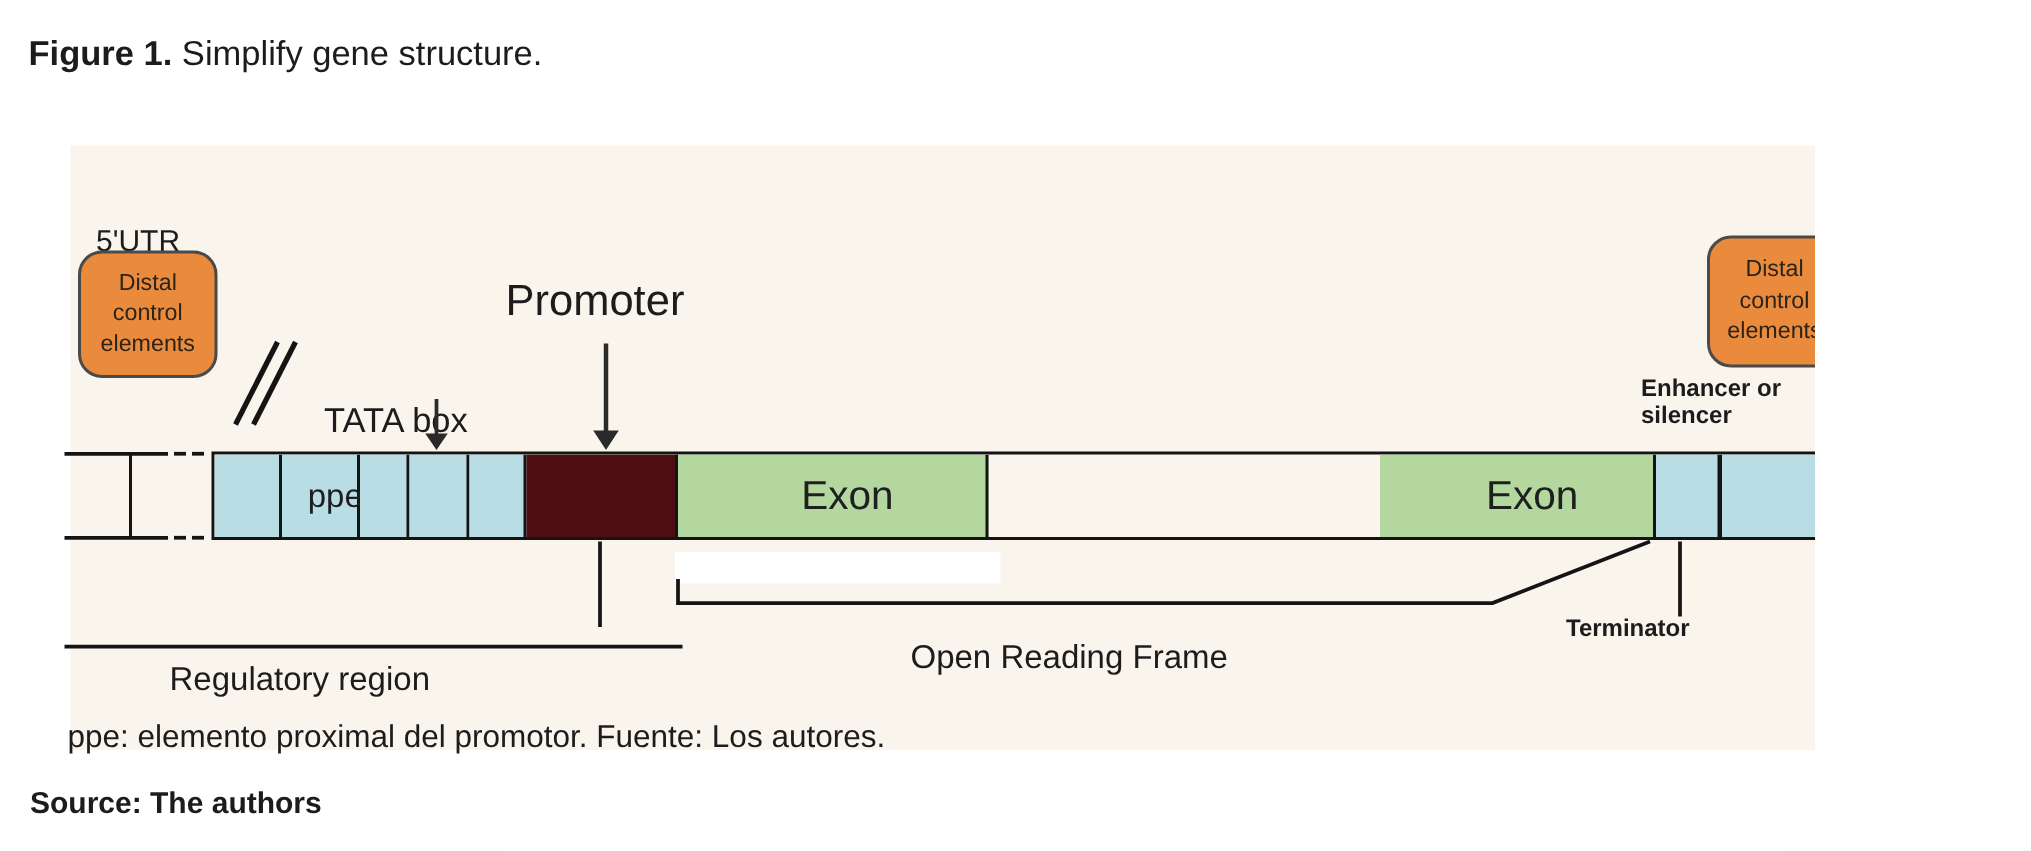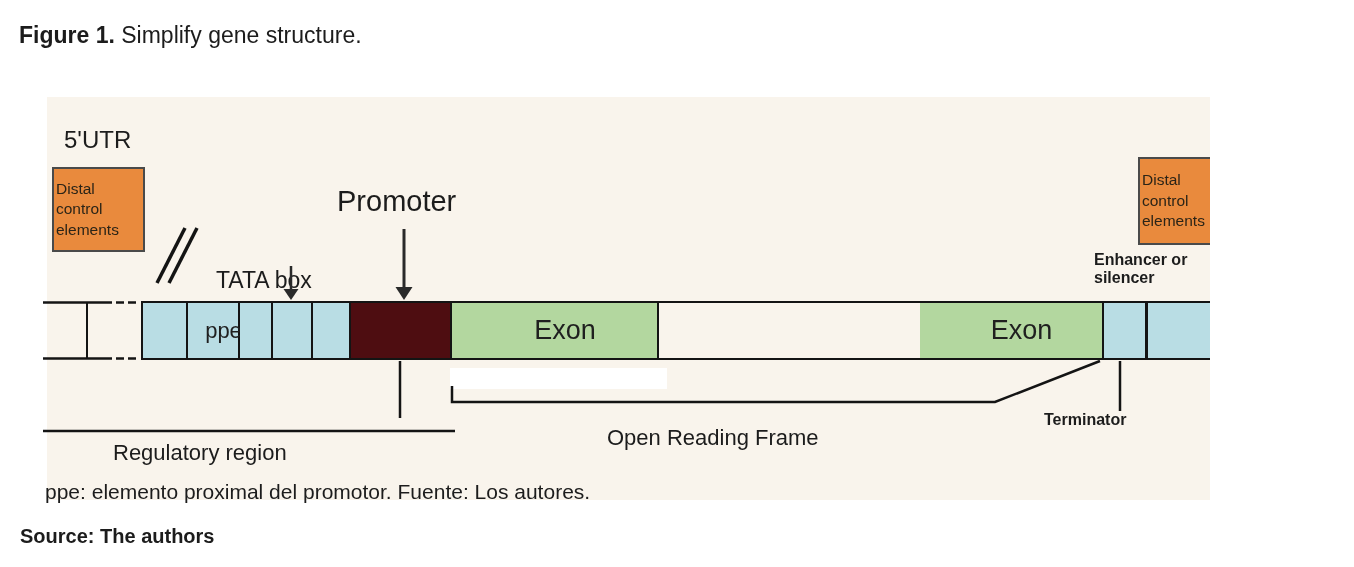--- a/index.html
+++ b/index.html
@@ -4,26 +4,26 @@
 <style>
   html,body{margin:0;padding:0;background:#ffffff;}
   #canvas{
     position:relative;width:1210px;height:567px;background:#ffffff;
     font-family:"Liberation Sans", sans-serif;color:#1c1c1c;overflow:hidden;
   }
   .abs{position:absolute;}
   #figure-title{left:19px;top:22px;font-size:23px;}
   #figure-title .fig-label{font-weight:bold;}
   #diagram-bg{left:47px;top:97px;width:1307px;height:403px;}
-  .utr-label{font-size:24px;}
+  .utr-label{font-size:20px;margin-top:24px;}
   #utr5-label{left:64px;top:126px;}
   #utr3-label{left:1247px;top:118px;}
   .distal-box{
-    display:flex;align-items:center;justify-content:center;text-align:left;
-    border:2px solid #4a4a4a;border-radius:0;font-size:15.5px;line-height:1.32;
+    display:flex;align-items:center;justify-content:center;text-align:center;
+    border:2px solid #4a4a4a;border-radius:16px;font-size:15.5px;line-height:1.32;
     color:#2b2417;box-sizing:border-box;padding:2px;
   }
   #distal-left{left:52px;top:167px;width:93px;height:85px;}
   #distal-right{left:1138px;top:157px;width:90px;height:88px;}
   #tata-label{left:216px;top:243px;font-size:23px;margin-top:24px;}
   #promoter-label{left:337px;top:185px;font-size:29px;}
   #enhancer-label{left:1094px;top:251px;font-size:16px;font-weight:bold;}
   #terminator-label{left:1044px;top:411px;font-size:16px;font-weight:bold;}
   #regulatory-label{left:113px;top:440px;font-size:22px;}
   #orf-label{left:607px;top:425px;font-size:22px;}

